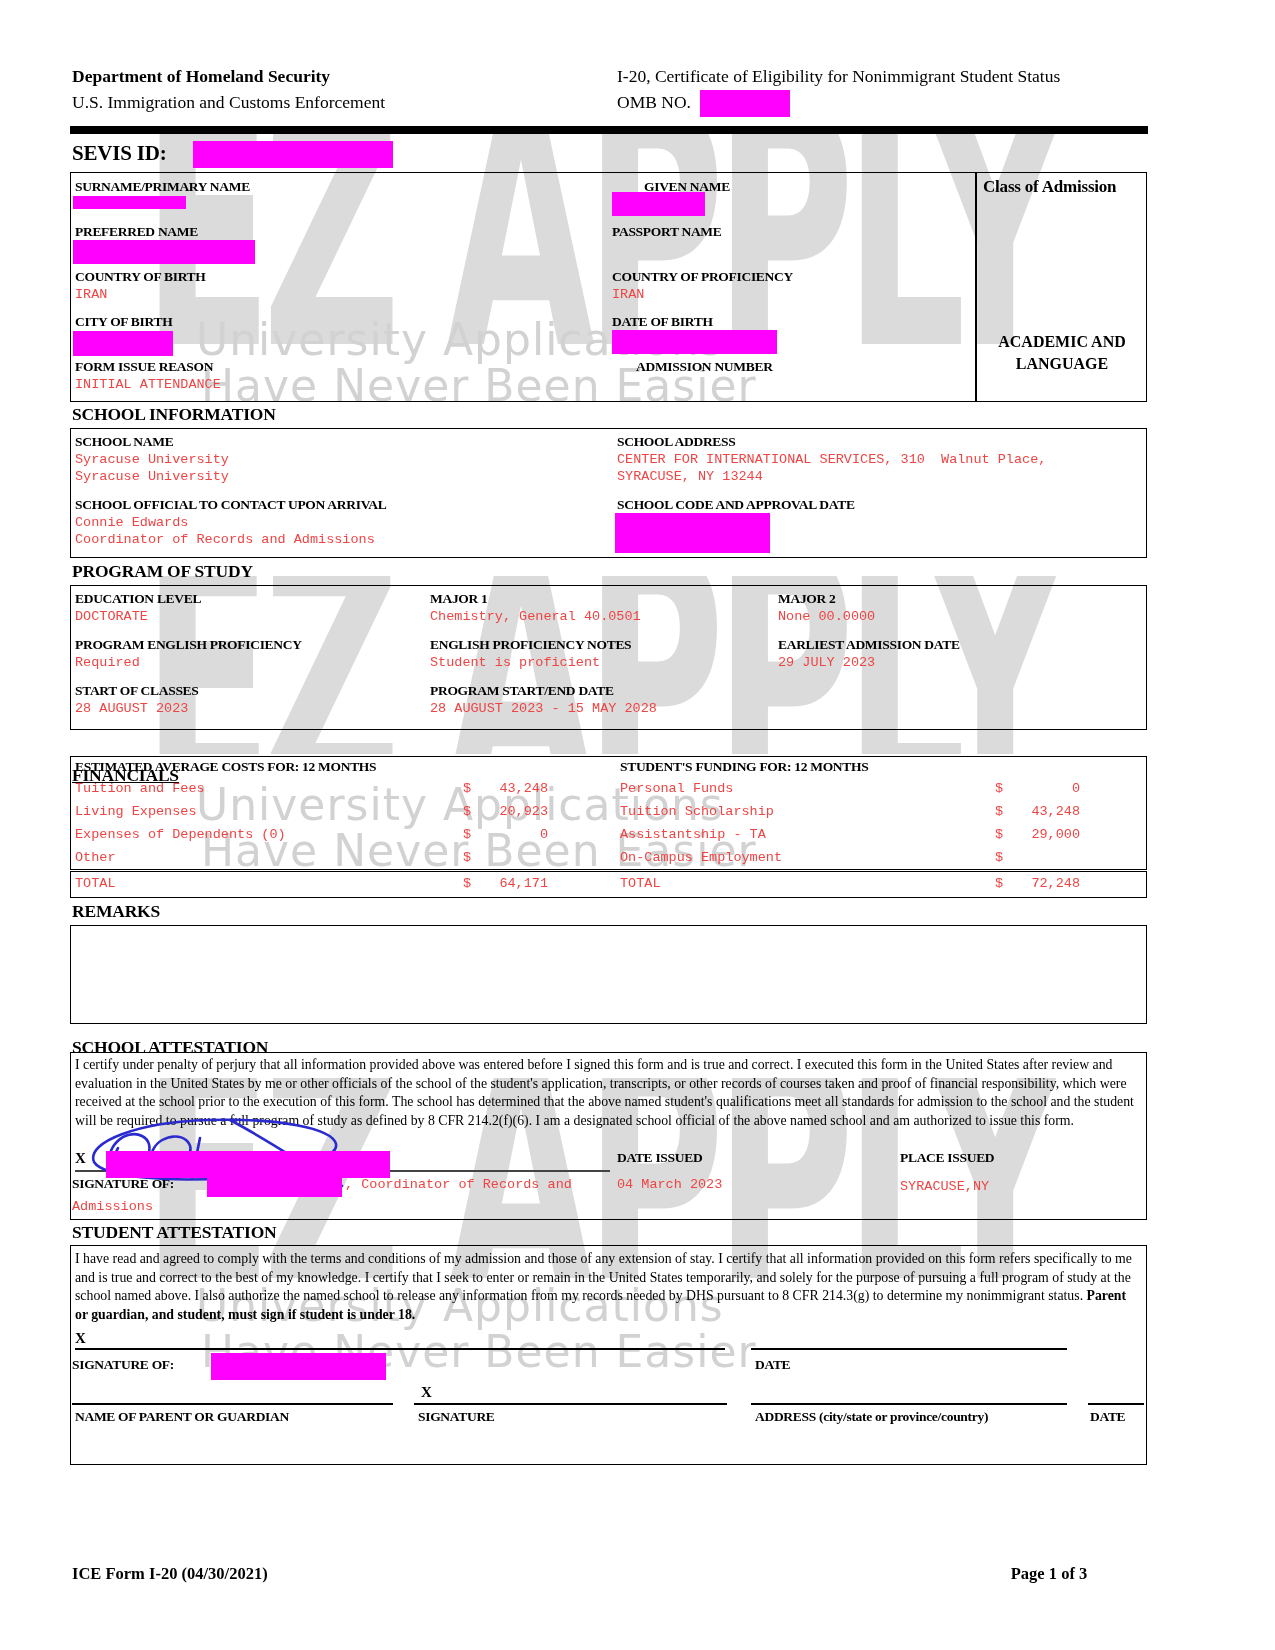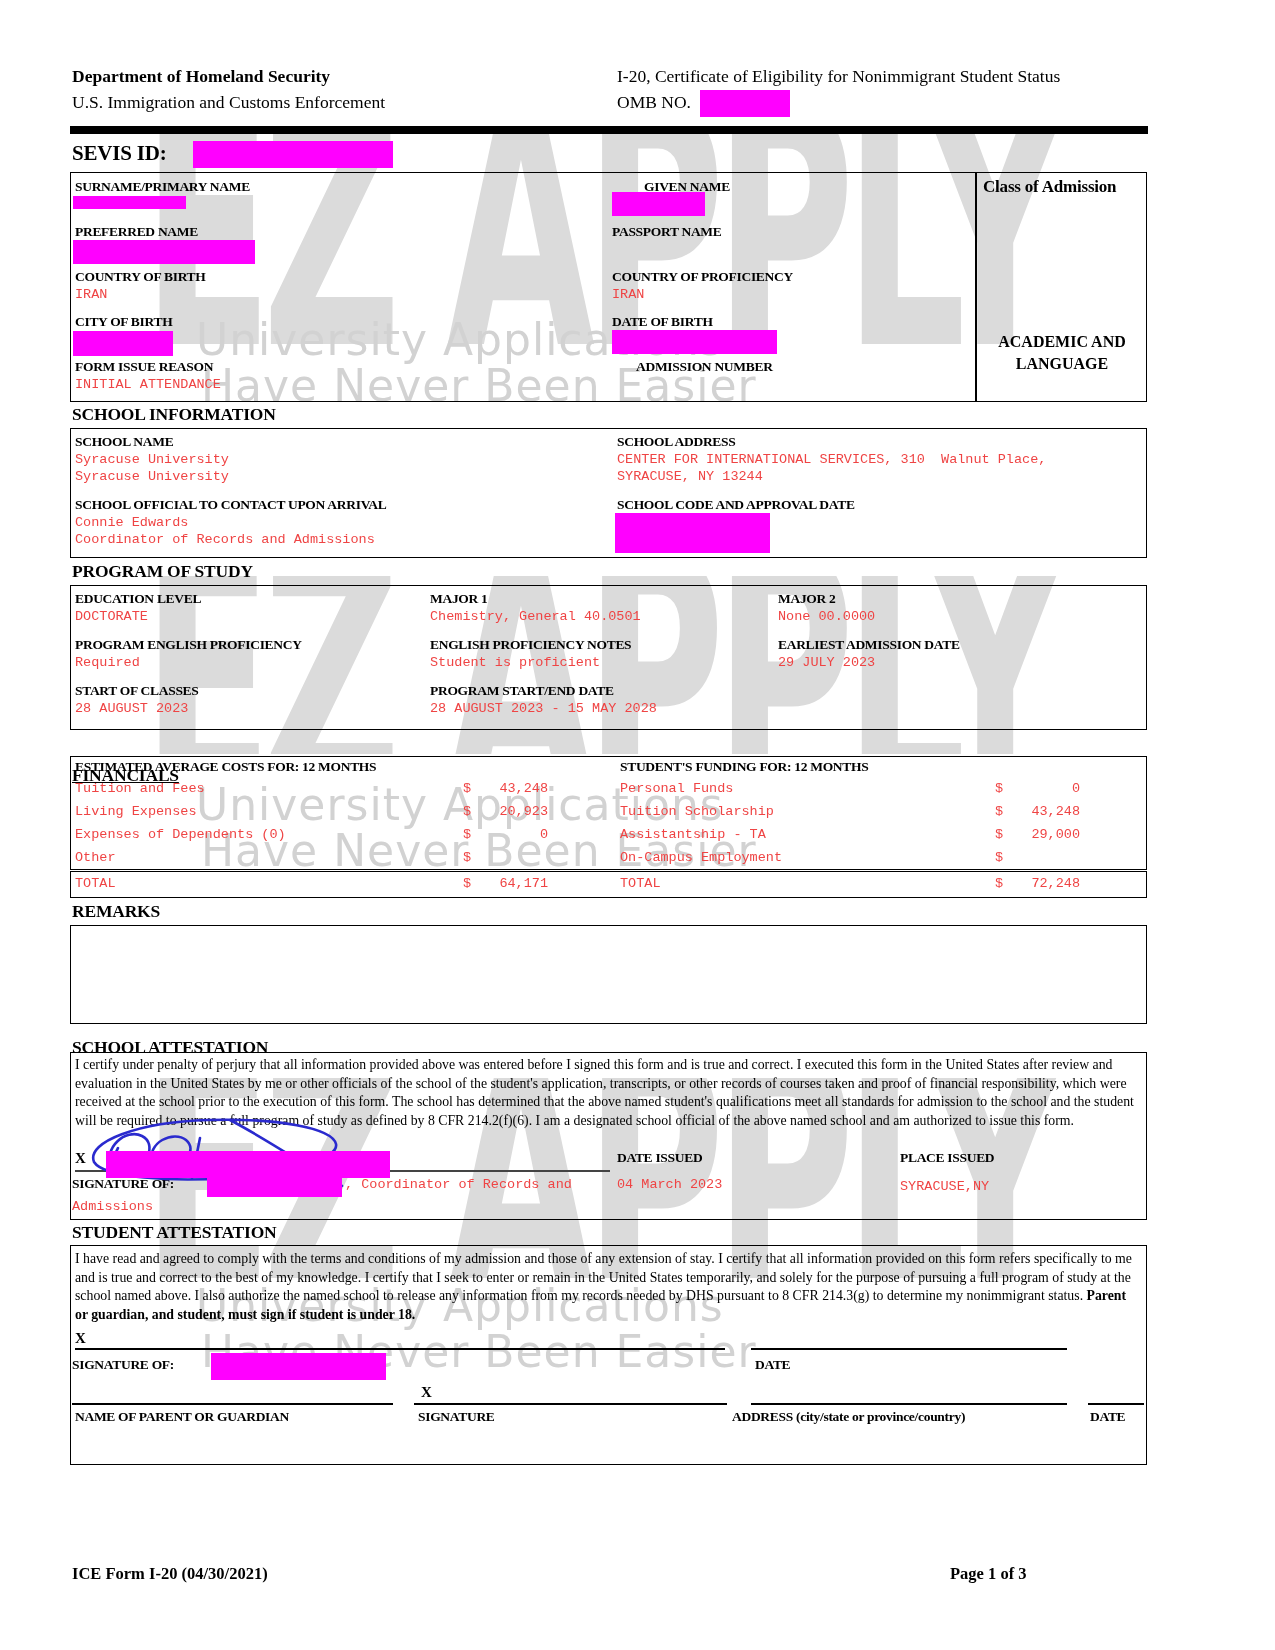--- a/index.html
+++ b/index.html
@@ -208,19 +208,19 @@
   <div class="abs lbl" style="left:755px; top:1357px;">DATE</div>
 
   <div class="abs lbl" style="left:421px; top:1384px; font-size:15px;">X</div>
   <div class="abs rule" style="left:72px;  top:1403px; width:321px;"></div>
   <div class="abs rule" style="left:414px; top:1403px; width:313px;"></div>
   <div class="abs rule" style="left:751px; top:1403px; width:316px;"></div>
   <div class="abs rule" style="left:1088px; top:1403px; width:56px;"></div>
 
   <div class="abs lbl" style="left:75px;  top:1409px;">NAME OF PARENT OR GUARDIAN</div>
   <div class="abs lbl" style="left:418px; top:1409px;">SIGNATURE</div>
-  <div class="abs lbl" style="left:732px; top:1409px;">ADDRESS (city/state or province/country)</div>
+  <div class="abs lbl" style="left:755px; top:1409px;">ADDRESS (city/state or province/country)</div>
   <div class="abs lbl" style="left:1090px; top:1409px;">DATE</div>
 
   <div class="abs" style="left:72px; top:1564px; font-weight:bold; font-size:16.5px; z-index:1;">ICE Form I-20 (04/30/2021)</div>
-  <div class="abs" style="left:950px; top:1564px; width:198px; text-align:left; font-weight:bold; font-size:16.5px; z-index:1;">Page 1 of 3</div>
+  <div class="abs" style="left:950px; top:1564px; width:198px; text-align:center; font-weight:bold; font-size:16.5px; z-index:1;">Page 1 of 3</div>
 
 </div>
 
 </body></html>

